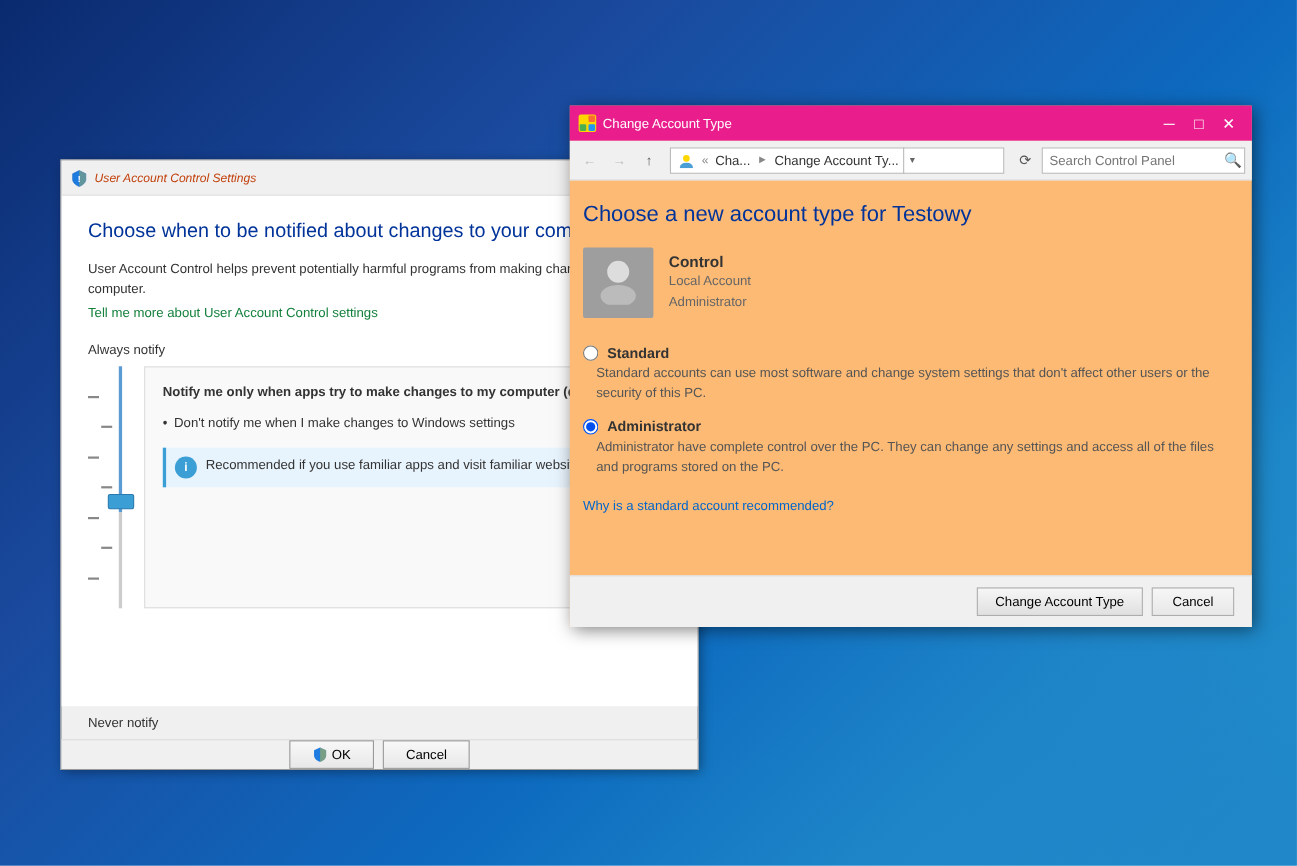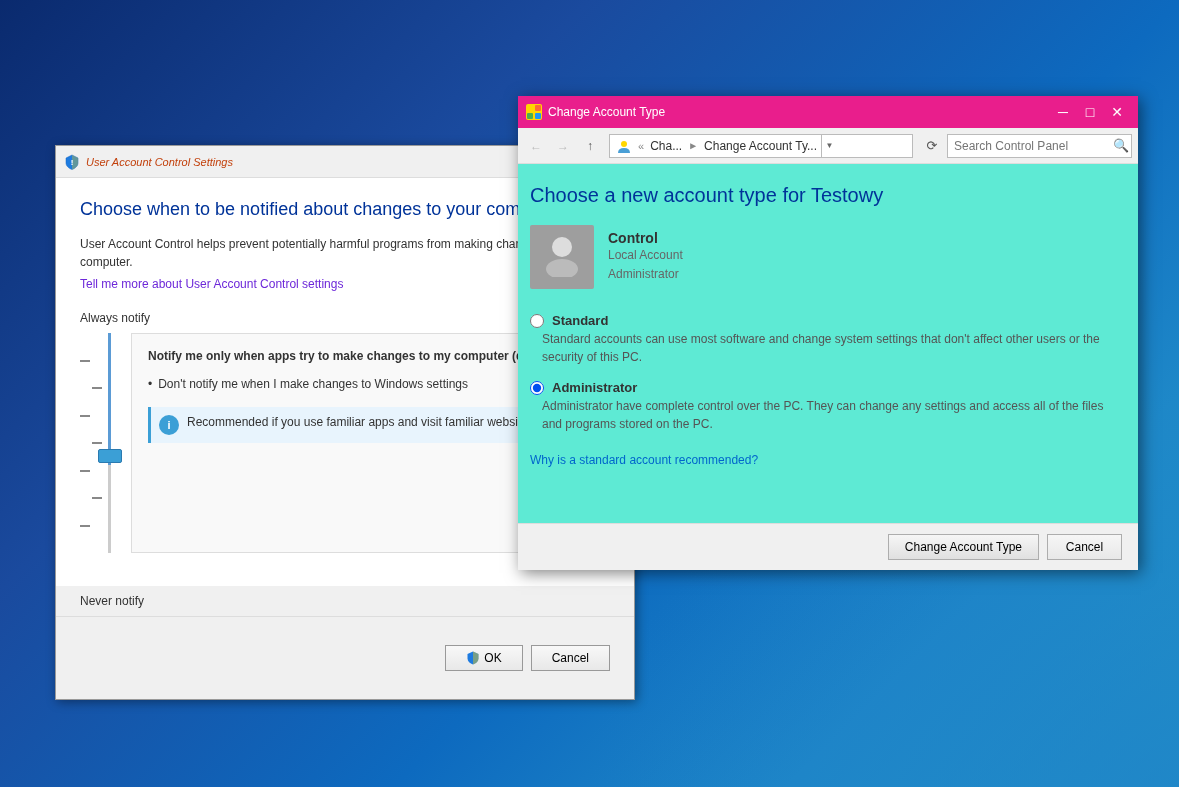--- a/index.html
+++ b/index.html
@@ -77,21 +77,21 @@
 
     .uac-desc {
       font-size: 12px;
       color: #333;
       line-height: 1.5;
       margin-bottom: 6px;
     }
 
     .uac-link {
       font-size: 12px;
-      color: #6d28d9;
+      color: #15803d;
       text-decoration: none;
       cursor: pointer;
       display: block;
       margin-bottom: 20px;
     }
 
     .uac-always-notify {
       font-size: 12px;
       color: #333;
       margin-bottom: 8px;
@@ -157,23 +157,23 @@
     }
 
     .uac-never-notify {
       font-size: 12px;
       color: #333;
       padding: 8px 24px;
     }
 
     .uac-footer {
       display: flex;
-      justify-content: flex-end;
+      justify-content: center;
       gap: 8px;
-      padding: 28px 24px;
+      padding: 0 24px;
       background: #f0f0f0;
       border-top: 1px solid #ddd;
     }
 
     .uac-btn {
       padding: 5px 20px;
       font-size: 12px;
       border: 1px solid #999;
       background: linear-gradient(to bottom, #f8f8f8, #e8e8e8);
       cursor: pointer;
@@ -183,21 +183,21 @@
       gap: 4px;
     }
 
     
     .cat-window {
       position: absolute;
       top: 96px;
       left: 518px;
       width: 620px;
       height: 474px;
-      background: #5eead4;
+      background: #fdba74;
       box-shadow: 3px 3px 15px rgba(0,0,0,0.5);
       display: flex;
       flex-direction: column;
     }
 
     .cat-titlebar {
       height: 32px;
       background: #e91e8c;
       display: flex;
       align-items: center;

